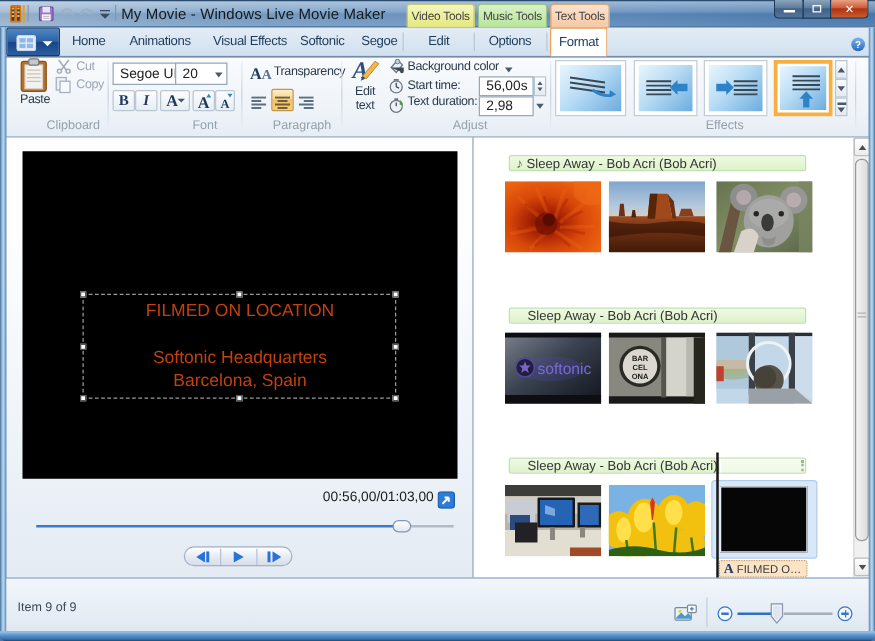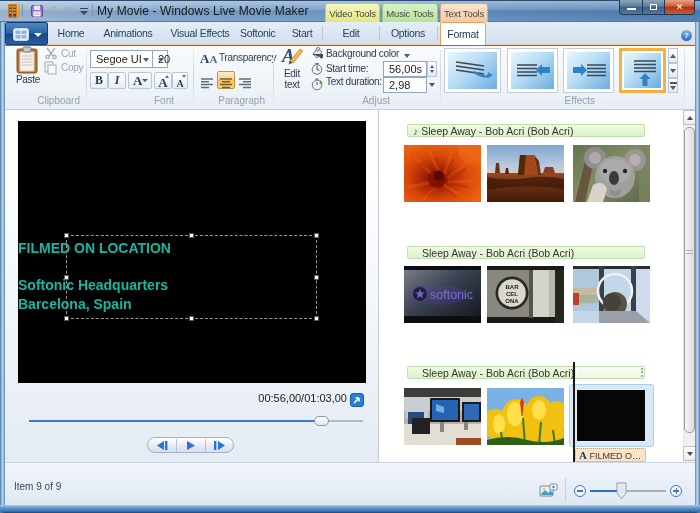--- a/index.html
+++ b/index.html
@@ -84,21 +84,21 @@
   .effsel { border:3px solid #f5b041; padding:2px; }
   .spbtn { left:668px; width:10px; height:15px; background:linear-gradient(to bottom,#fdfdfe,#e4eaf1);
     border:1px solid #b9c7d5; text-align:center; }
 
   
   #panelL { left:5px; top:110px; width:373px; height:352px;
     background:linear-gradient(to bottom,#fefeff 20%,#eef3f8 70%,#e4ebf3); }
   #preview { left:18px; top:121px; width:348px; height:262px; background:#000; }
   #selbox { position:absolute; left:48px; top:114px; width:251px; height:84px; border:1px dashed #9a9a9a; }
   .handle { position:absolute; width:5px; height:5px; background:#fdfdfd; border:1px solid #555; }
-  .pvt { position:absolute; width:100%; text-align:left; color:#14b8a6; font-size:14px; white-space:nowrap;font-weight:bold; }
+  .pvt { position:absolute; width:100%; text-align:center; color:#c2410c; font-size:14px; white-space:nowrap; }
   #timetxt { left:240px; top:392px; width:107px; text-align:right; font-size:11px; color:#1a1a1a; }
   #seekline { left:29px; top:420px; width:287px; height:2px; background:#3c78cc; }
   #seekrest { left:328px; top:420px; width:35px; height:2px; background:#b4bac8; }
   #seekthumb { left:314px; top:416px; width:15px; height:10px; background:linear-gradient(to bottom,#fcfdfe,#e2e8f0);
     border:1px solid #8496b4; border-radius:5px; }
   #pill { left:147px; top:437px; width:87px; height:16px; border:1px solid #a2b0c8; border-radius:8px;
     background:linear-gradient(to bottom,#ffffff,#e4e9f2 60%,#d8dfeb); }
   .pillsep { position:absolute; top:1px; width:1px; height:13px; background:#b8c2d4; }
   #divider { left:378px; top:110px; width:1px; height:352px; background:#c8cdd4; }
   #panelR { left:379px; top:110px; width:304px; height:352px; background:#fff; }
@@ -186,21 +186,21 @@
           <rect x="2.5" y="7" width="5" height="3.5"></rect>
           <rect x="8.5" y="7" width="5" height="3.5"></rect>
         </g>
     </svg>
     <div style="position:absolute;left:28px;top:10px;width:0;height:0;border-left:4px solid transparent;border-right:4px solid transparent;border-top:4px solid #fff;"></div>
   </div>
   <div class="abs tab" style="left:56px;top:22px;width:30px;">Home</div>
   <div class="abs tab" style="left:102px;top:22px;width:52px;">Animations</div>
   <div class="abs tab" style="left:170px;top:22px;width:60px;text-align:center;">Visual Effects</div>
   <div class="abs tab" style="left:240px;top:22px;width:32px;">Softonic</div>
-  <div class="abs tab" style="left:289px;top:22px;width:26px;">Start</div>
+  <div class="abs tab" style="left:289px;top:22px;width:26px;">Segoe</div>
   <div class="abs tsep" style="left:322px;top:26px;"></div>
   <div class="abs tab" style="left:336px;top:22px;width:30px;">Edit</div>
   <div class="abs tsep" style="left:379px;top:26px;"></div>
   <div class="abs tab" style="left:389px;top:22px;width:38px;">Options</div>
   <div class="abs tsep" style="left:437px;top:26px;"></div>
   <div id="tabformat" class="abs">Format</div>
   <div id="helpbtn" class="abs">?</div>
 
   <div id="ribbon" class="abs"></div>
   <div id="ribbon-items">
@@ -224,21 +224,21 @@
     <div class="abs rtxt gray" style="left:61px;top:48px;">Cut</div>
     <svg class="abs" style="left:44px;top:61px;" width="13" height="14" viewBox="0 0 13 14">
       <rect x="1" y="1" width="8" height="10" fill="#eef1f5" stroke="#a2aebc"></rect>
       <rect x="4" y="4" width="8" height="9" fill="#f8fafc" stroke="#a2aebc"></rect>
     </svg>
     <div class="abs rtxt gray" style="left:61px;top:62px;">Copy</div>
     <div class="abs rlabel" style="left:10px;width:70px;">Clipboard</div>
     <div class="abs rsep" style="left:86px;"></div>
 
     <div class="abs combo" style="left:90px;top:50px;width:63px;">Segoe UI<span class="arr"></span></div>
-    <div class="abs combo" style="left:152px;top:50px;width:16px;">20<span class="arr"></span></div>
+    <div class="abs combo" style="left:140px;top:50px;width:42px;">20<span class="arr"></span></div>
     <div class="abs fbtn serifg" style="left:90px;top:72px;width:18px;font-size:12px;line-height:15px;">B</div>
     <div class="abs fbtn serifg" style="left:108px;top:72px;width:18px;font-style:italic;font-size:12px;line-height:15px;">I</div>
     <div class="abs fbtn" style="left:128px;top:72px;width:24px;">
       <span class="serifg" style="font-size:13px;line-height:15px;position:absolute;left:4px;top:0;">A</span>
       <span style="position:absolute;right:3px;top:6px;width:0;height:0;border-left:3px solid transparent;border-right:3px solid transparent;border-top:3.5px solid #4a5a6a;"></span>
     </div>
     <div class="abs fbtn" style="left:154px;top:72px;width:18px;">
       <span class="serifg" style="font-size:13px;line-height:15px;">A</span>
       <span style="position:absolute;right:2px;top:2px;width:0;height:0;border-left:2.5px solid transparent;border-right:2.5px solid transparent;border-bottom:3.5px solid #2e83c8;"></span>
     </div>

